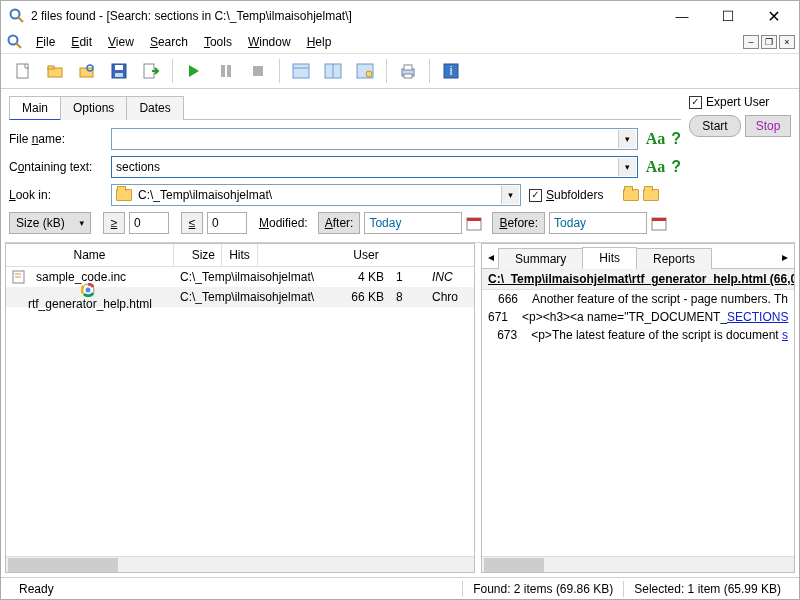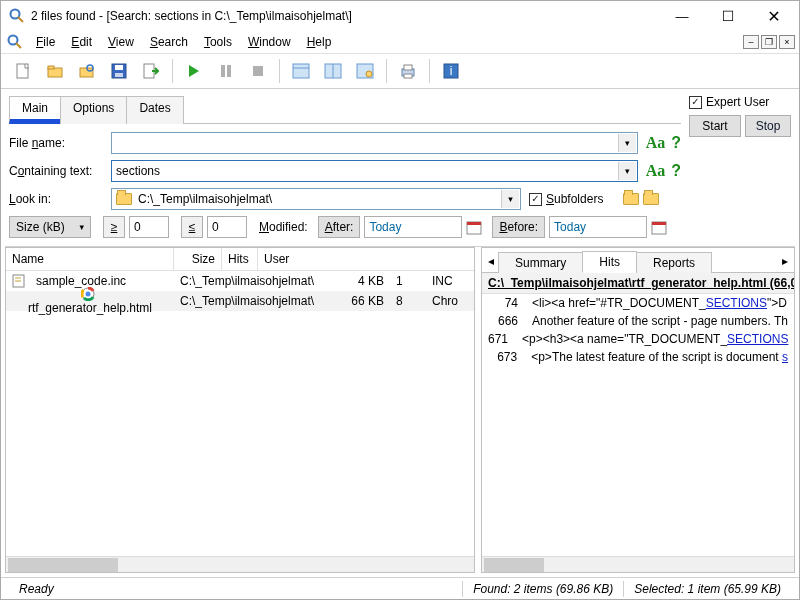--- a/index.html
+++ b/index.html
@@ -13,54 +13,54 @@
 .menubar .mitem { padding: 2px 7px; }
 .menubar .mitem u { text-decoration: underline; }
 .mdi-btns { margin-left: auto; display: flex; gap: 2px; padding-right: 4px; }
 .mdi-btns div { width: 16px; height: 14px; border: 1px solid #888; font-size: 9px; display:flex; align-items:center; justify-content:center; background:#f5f5f5; }
 .toolbar { height: 36px; display: flex; align-items: center; padding: 0 8px; gap: 4px; border-top: 1px solid #e0e0e0; border-bottom: 1px solid #d0d0d0; }
 .tbtn { width: 28px; height: 28px; display: flex; align-items: center; justify-content: center; border: 1px solid transparent; }
 .tsep { width: 1px; height: 24px; background: #d0d0d0; margin: 0 3px; }
 .searchform { padding: 6px 8px 2px 8px; display: flex; }
 .tabs { display: flex; border-bottom: 1px solid #c0c0c0; margin-bottom: 8px; }
 .tab { padding: 4px 12px; border: 1px solid #c0c0c0; border-bottom: none; background: #f4f4f4; margin-right: -1px; position: relative; top: 1px; }
-.tab.active { background: #fff; border-bottom: 5px solid #1d4ed8; }
+.tab.active { background: #fff; border-bottom: 1px solid #1d4ed8; }
 .formrow { display: flex; align-items: center; margin-bottom: 6px; }
 .formrow label.lbl { width: 102px; }
 .combo { flex: 1; height: 22px; border: 1px solid #7a9ebd; background: #fff; display: flex; align-items: center; padding: 0 4px; position: relative; }
 .combo .dd { position: absolute; right: 1px; top: 1px; width: 18px; height: 18px; background: #f0f0f0; border-left: 1px solid #ccc; display:flex; align-items:center; justify-content:center; font-size:9px; }
 .aa { color: #1c8a1c; font-size: 16px; font-weight: bold; margin: 0 6px 0 8px; font-family: Georgia, serif; }
 .q { color: #1c8a1c; font-size: 16px; font-weight: bold; }
 .sidecol { width: 110px; padding-left: 8px; }
 .btn { height: 22px; padding: 0 12px; border: 1px solid #adadad; background: #e1e1e1; display: inline-flex; align-items: center; justify-content: center; }
-.btn.disabled { color: #0f172a; }
+.btn.disabled { color: #a21caf; }
 .sizebox { width: 82px; height: 22px; border: 1px solid #adadad; background: #e1e1e1; display: inline-flex; align-items: center; padding: 0 6px; }
 .op { width: 22px; height: 22px; border: 1px solid #adadad; background: #f0f0f0; display:inline-flex; align-items:center; justify-content:center; text-decoration: underline; margin-right: 4px; }
 .numbox { width: 40px; height: 22px; border: 1px solid #adadad; padding: 0 4px; display:inline-flex; align-items:center; margin-right: 12px; background:#fff; }
 .datebox { height: 22px; border: 1px solid #adadad; background:#fff; display:inline-flex; align-items:center; padding: 0 4px; color:#0369a1; }
 .split { flex: 1; display: flex; min-height: 0; border-top: 1px solid #d0d0d0; margin: 4px 4px 0 4px; }
 .pane { flex: 1; display: flex; flex-direction: column; min-width: 0; border: 1px solid #c0c0c0; }
 .vgrip { width: 6px; cursor: col-resize; }
 .thead { display: flex; background: #fff; border-bottom: 1px solid #e0e0e0; }
-.th { padding: 4px 6px; border-right: 1px solid #e0e0e0; font-weight: normal; }
+.th { padding: 4px 6px; border-right: 1px solid #e0e0e0; font-weight: normal; text-align: center; }
 .trow { display: flex; align-items: center; height: 20px; padding: 0 0; }
 .trow.sel { background: #f2f2f2; }
 .trow span { padding: 0 6px; white-space: nowrap; overflow: hidden; }
 .rtabs { display: flex; align-items: center; border-bottom: 1px solid #c0c0c0; padding: 2px 2px 0 2px; }
 .rtabs .arrow { width: 14px; text-align:center; }
 .rtab { padding: 3px 16px; border: 1px solid #c0c0c0; border-bottom:none; background:#f4f4f4; margin-right:-1px; position:relative; top:1px; }
 .rtab.active { background:#fff; border-bottom:1px solid #fff; }
 .hitshdr { background:#f2f2f2; padding: 3px 6px; font-weight:bold; text-decoration: underline; border-bottom:1px solid #e0e0e0; white-space:nowrap; overflow:hidden; }
 .hitline { display:flex; padding: 2px 6px; white-space: nowrap; }
 .hitline .ln { width: 44px; text-align:right; padding-right:14px; }
 .hitline .tx .hl { color: #1122cc; text-decoration: underline; }
 .scrollx { height: 16px; background: #f0f0f0; border-top: 1px solid #dcdcdc; position: relative; }
 .scrollx .thumb { position:absolute; top:1px; height:14px; background:#cdcdcd; }
 .statusbar { height: 22px; border-top: 1px solid #d0d0d0; display:flex; align-items:center; padding: 0 8px; margin-top: 4px; }
-.statusbar .sc { padding: 0 10px; font-style: italic; }
+.statusbar .sc { padding: 0 10px; }
 .statusbar .sep { width:1px; height:16px; background:#d0d0d0; }
 .chk { width:13px; height:13px; border:1px solid #333; display:inline-flex; align-items:center; justify-content:center; font-size:10px; margin-right:4px; color:#222; line-height:1; }
 .folder-icn { width:16px; height:12px; background:#ffd36b; border:1px solid #c9a13b; border-radius:1px; display:inline-block; position:relative; margin-right:6px; }
 .folder-icn::before{content:"";position:absolute;top:-4px;left:0;width:7px;height:4px;background:#ffd36b;border:1px solid #c9a13b;border-bottom:none;border-radius:1px 1px 0 0;}
 svg { display:block; }
 .leftcol{ flex:1; min-width:0;}
 </style>
 </head>
 <body>
 
@@ -257,21 +257,21 @@
         </span>
     </div>
   </div>
 
   <div class="sidecol">
     <div style="display:flex;align-items:center;margin-bottom:6px;">
         <span class="chk">✓</span>
         <span>Expert User</span>
       </div>
     <div style="display:flex;gap:4px;">
-      <span class="btn" style="width:60px;">Start</span>
+      <span class="btn" style="width:60px;border-radius:10px;">Start</span>
       <span class="btn disabled" style="width:46px;">Stop</span>
     </div>
   </div>
 </div>
 
 <div class="split">
   <div class="pane">
     <div class="thead">
       <span class="th" style="width:168px;">Name</span>
       <span class="th" style="width:48px;text-align:right;">Size</span>
@@ -284,21 +284,21 @@
             <svg width="14" height="14" style="margin-right:4px;flex-shrink:0;">
               <rect x="1" y="1" width="11" height="12" fill="#fff" stroke="#888"></rect>
               <line x1="3" y1="4" x2="9" y2="4" stroke="#c7a13a"></line>
               <line x1="3" y1="7" x2="9" y2="7" stroke="#c7a13a"></line>
             </svg>
             <span>sample_code.inc</span>
           </span>
         <span style="width:168px;">C:\_Temp\ilmaisohjelmat\</span>
         <span style="width:48px;text-align:right;">4 KB</span>
         <span style="width:36px;">1</span>
-        <span style="flex:1;">INC</span>
+        <span style="flex:1;font-style:italic;">INC</span>
       </div>
       <div class="trow sel">
         <span style="width:168px;display:flex;align-items:center;flex-direction:column;">
             <svg width="14" height="14" style="margin-right:4px;flex-shrink:0;">
               <circle cx="7" cy="7" r="6" fill="#fff" stroke="#888"></circle>
               <circle cx="7" cy="7" r="2.5" fill="#4c8bf5"></circle>
               <path d="M7 1 A6 6 0 0 1 12.2 4" fill="none" stroke="#db4437" stroke-width="3"></path>
               <path d="M12.2 10 A6 6 0 0 1 3 11" fill="none" stroke="#0f9d58" stroke-width="3"></path>
               <path d="M1.8 10 A6 6 0 0 1 2.5 3" fill="none" stroke="#f4b400" stroke-width="3"></path>
             </svg>
@@ -321,24 +321,20 @@
     <div class="rtabs">
       <span class="arrow">◂</span>
       <div class="rtab">Summary</div>
       <div class="rtab active">Hits</div>
       <div class="rtab">Reports</div>
       <span class="arrow" style="margin-left:auto;">▸</span>
     </div>
     <div class="hitshdr">C:\_Temp\ilmaisohjelmat\rtf_generator_help.html  (66,0</div>
     <div style="flex:1;overflow:hidden;">
       <div class="hitline">
-          <span class="ln">74</span>
-          <span class="tx"><span>&lt;li&gt;&lt;a href="#TR_DOCUMENT_</span><span class="hl">SECTIONS</span><span>"&gt;D</span></span>
-        </div>
-      <div class="hitline">
           <span class="ln">666</span>
           <span class="tx"><span>Another feature of the script - page numbers. Th</span></span>
         </div>
       <div class="hitline">
           <span class="ln">671</span>
           <span class="tx"><span>&lt;p&gt;&lt;h3&gt;&lt;a name="TR_DOCUMENT_</span><span class="hl">SECTIONS</span></span>
         </div>
       <div class="hitline">
           <span class="ln">673</span>
           <span class="tx"><span>&lt;p&gt;The latest feature of the script is document </span><span class="hl">s</span></span>

